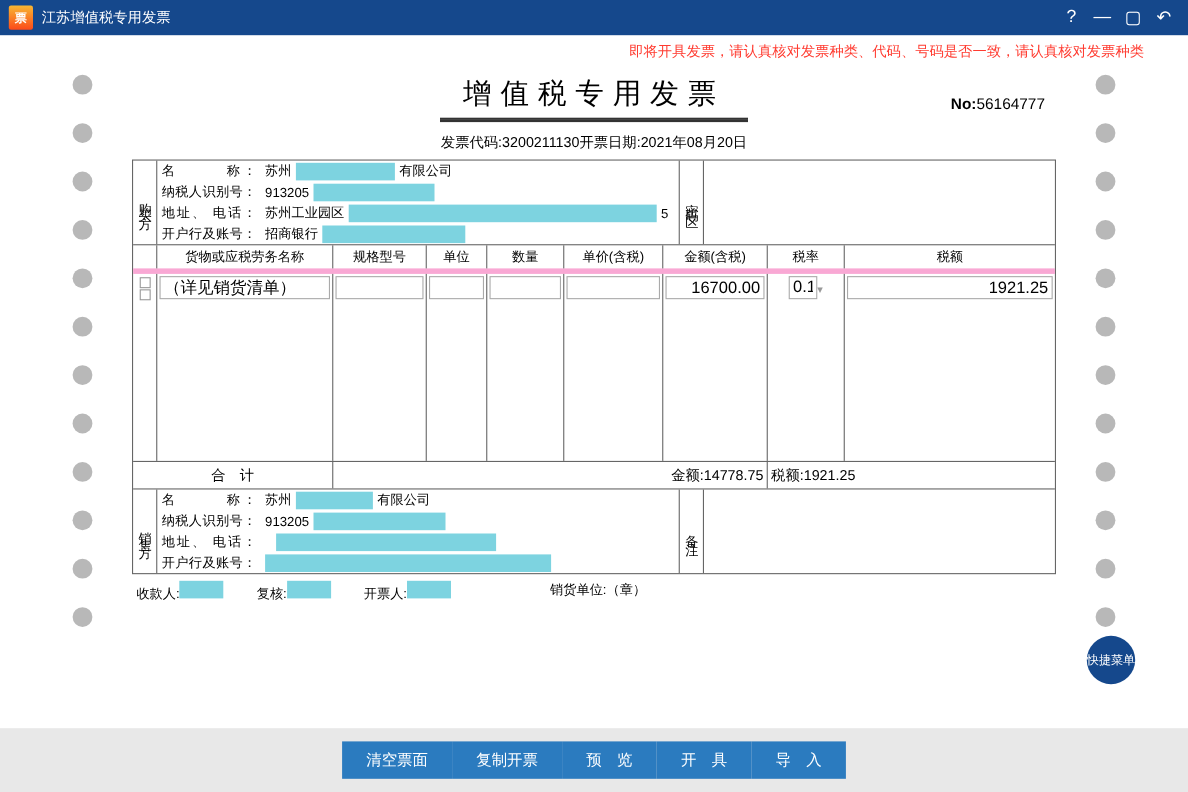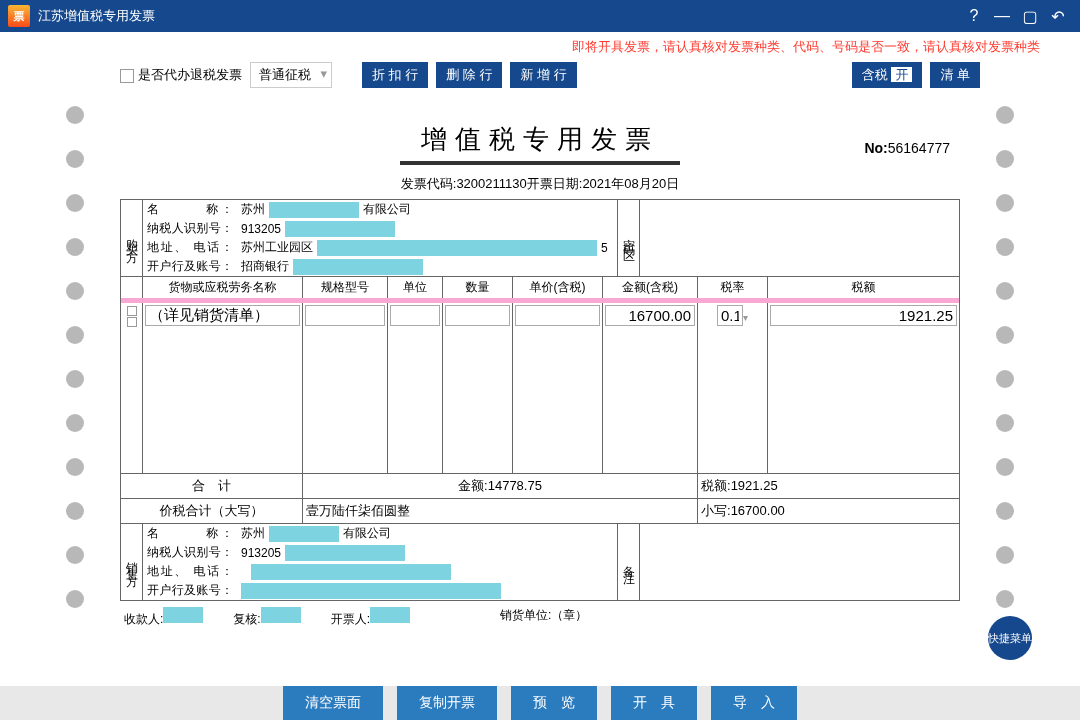--- a/index.html
+++ b/index.html
@@ -12,21 +12,21 @@
 .warn{color:#ff3b30;font-size:13px;text-align:right;padding:6px 40px 2px}
 .toolbar{display:flex;align-items:center;padding:4px 100px 8px 120px;gap:8px;font-size:13px}
 .chk{width:14px;height:14px;border:1px solid #999;display:inline-block;margin-right:4px;vertical-align:middle}
 .sel{border:1px solid #ccc;padding:3px 20px 3px 8px;position:relative;background:#fff}
 .sel:after{content:"▾";position:absolute;right:4px;color:#999}
 .btn{background:#15488c;color:#fff;padding:4px 10px;border:none;cursor:pointer;font-size:13px}
 .page{flex:1;position:relative;padding:0 20px 0 20px}
 .dots-l,.dots-r{position:absolute;top:10px;display:flex;flex-direction:column;gap:26px}
 .dots-l{left:66px}.dots-r{right:66px}
 .dot{width:18px;height:18px;border-radius:50%;background:#b8b8b8}
-.paper{margin:16px 100px;background:#fff;position:relative}
+.paper{margin:0 100px;background:#fff;position:relative}
 .htitle{text-align:center;font-size:26px;padding:10px 0 4px;letter-spacing:8px}
 .utl{border-top:2px solid #333;border-bottom:2px solid #333;height:4px;width:280px;margin:0 auto}
 .no{position:absolute;right:10px;top:28px;font-size:14px}
 .row1{display:flex;justify-content:center;font-size:13px;padding:10px 4px 6px}
 .tbl{border:1px solid #666;font-size:12px}
 .sec{display:flex;border-bottom:1px solid #666}
 .vlab{width:22px;border-right:1px solid #666;display:flex;align-items:center;justify-content:center;writing-mode:vertical-rl;letter-spacing:6px;padding:6px 0}
 .fields{flex:1}
 .fld{display:flex;align-items:center;border-bottom:0;padding:1px 4px;gap:4px}
 .flab{width:90px;text-align-last:justify;padding-right:4px}
@@ -44,48 +44,37 @@
 .inp{border:1px solid #aaa;width:100%;padding:1px 3px;font-size:15px;text-align:right}
 .inp.l{text-align:left}
 .sumr{display:flex;border-bottom:1px solid #666;font-size:13px}
 .sc{border-right:1px solid #666;padding:3px;text-align:center}
 .sc:last-child{border-right:none}
 .foot{display:flex;font-size:12px}
 .foot .vlab{padding:4px 0}
 .sig{display:flex;font-size:12px;padding:6px 4px;gap:30px}
 .sig span.hl{min-width:40px}
 .fab{position:absolute;right:48px;top:520px;width:44px;height:44px;border-radius:50%;background:#15488c;color:#fff;font-size:11px;display:flex;align-items:center;justify-content:center;flex-direction:column;cursor:pointer}
-.bottombar{background:#e8e8e8;display:flex;justify-content:center;gap:14px}
+.bottombar{background:#e8e8e8;padding:12px;display:flex;justify-content:center;}
 .bbtn{background:#2b7bbf;color:#fff;padding:8px 22px;border:none;cursor:pointer;font-size:14px}
 </style>
 </head>
 <body>
 
 <div class="win">
  <div class="titlebar">
   <div class="logo">票</div>
   <span>江苏增值税专用发票</span>
   <div class="sp"></div>
   <div class="tb-icon">?</div>
   <div class="tb-icon">—</div>
   <div class="tb-icon">▢</div>
   <div class="tb-icon">↶</div>
  </div>
  <div class="warn">即将开具发票，请认真核对发票种类、代码、号码是否一致，请认真核对发票种类</div>
- <div class="toolbar">
-  <label><span class="chk"></span><span>是否代办退税发票</span></label>
-  <div class="sel"><span>普通征税</span></div>
-  <div style="width:14px"></div>
-  <button class="btn">折 扣 行</button>
-  <button class="btn">删 除 行</button>
-  <button class="btn">新 增 行</button>
-  <div style="flex:1"></div>
-  <button class="btn"><span>含税</span> <span style="background:#fff;color:#15488c;padding:0 4px">开</span></button>
-  <button class="btn">清 单</button>
- </div>
 
  <div class="page">
   <div class="dots-l">
         <div class="dot"></div>
         <div class="dot"></div>
         <div class="dot"></div>
         <div class="dot"></div>
         <div class="dot"></div>
         <div class="dot"></div>
         <div class="dot"></div>
@@ -174,27 +163,22 @@
       <div class="gc c4"><input class="inp" style=""></div>
       <div class="gc c5"><input class="inp" style=""></div>
       <div class="gc c6"><input class="inp" value="16700.00" style=""></div>
       <div class="gc c7"><input class="inp" style="width: 26px;" value="0.13"><span style="font-size:10px;color:#999">▾</span></div>
       <div class="gc c8"><input class="inp" value="1921.25" style=""></div>
      </div>
     </div>
 
     <div class="sumr" style="border-top:1px solid #666">
      <div class="sc" style="width:182px">合　计</div>
-     <div class="sc" style="width:395px;text-align:center"><span>金额:</span><span>14778.75</span></div>
+     <div class="sc" style="width:395px;text-align:right"><span>金额:</span><span>14778.75</span></div>
      <div class="sc" style="flex:1;text-align:left"><span>税额:</span><span>1921.25</span></div>
-    </div>
-    <div class="sumr">
-     <div class="sc" style="width:182px">价税合计（大写）</div>
-     <div class="sc" style="width:395px;text-align:left">壹万陆仟柒佰圆整</div>
-     <div class="sc" style="flex:1;text-align:left"><span>小写:</span><span>16700.00</span></div>
     </div>
 
     <div class="foot">
      <div class="vlab">销售方</div>
      <div class="fields" style="flex:1">
       <div class="fld">
                 <span class="flab">名　　　称：</span>
                 <span>苏州</span>
                 <span class="hl" style="width:70px"></span>
                 <span>有限公司</span>

